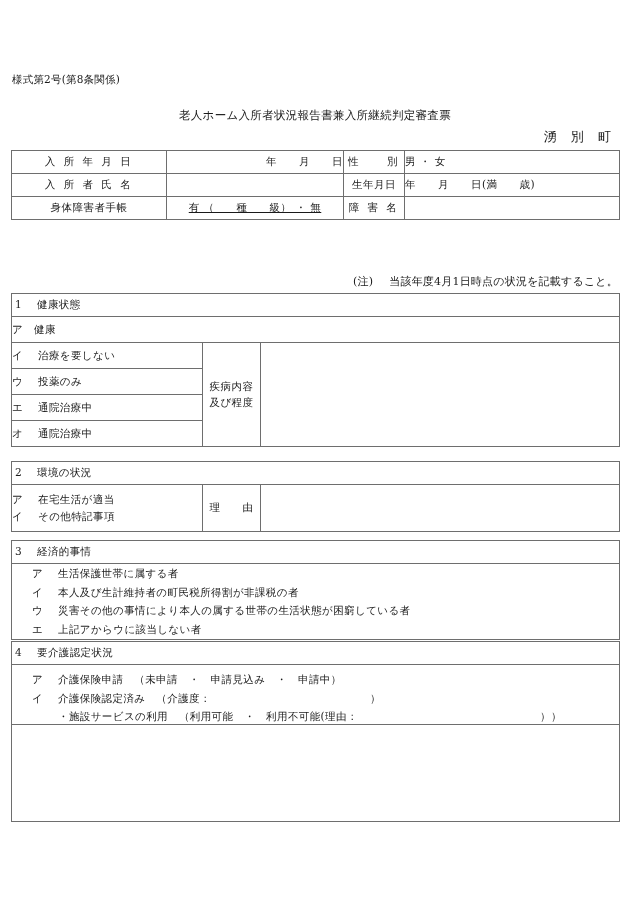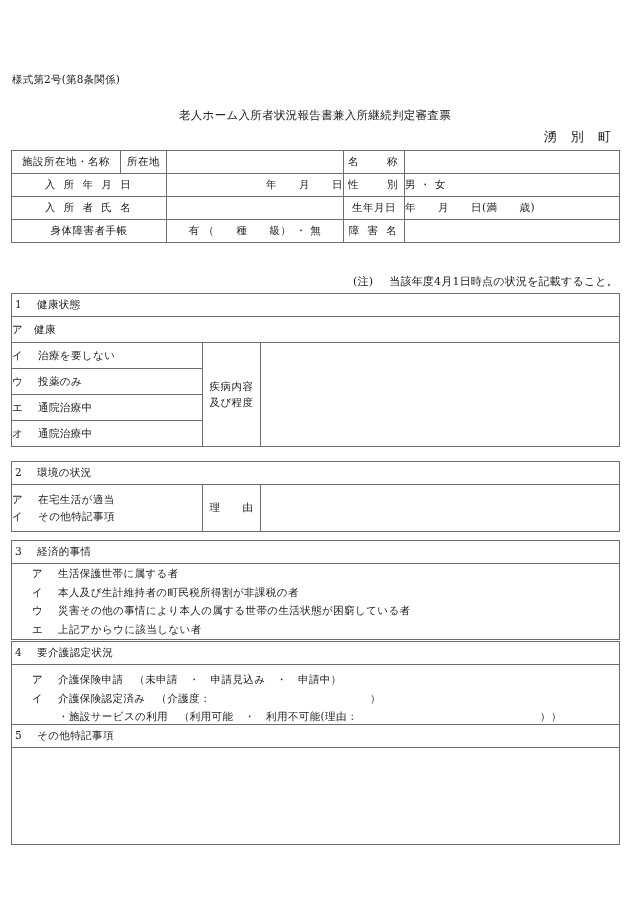--- a/index.html
+++ b/index.html
@@ -90,20 +90,21 @@
   .val-right {
     text-align: right;
     padding-right: 28px;
     letter-spacing: 0.5px;
     white-space: nowrap;
   }
   .val-center {
     text-align: center;
     letter-spacing: 0.5px;
     white-space: nowrap;
+    text-decoration: underline;
   }
   .val-dateline {
     text-align: left;
     padding-left: 52px;
     letter-spacing: 0.5px;
     white-space: nowrap;
   }
 
   
   table.sect {
@@ -154,27 +155,20 @@
   <table class="grid" id="info-table">
     <colgroup>
       <col style="width:109px">
       <col style="width:46px">
       <col style="width:177px">
       <col style="width:61px">
       <col style="width:215px">
     </colgroup>
     <tbody>
       <tr>
-        <td class="lbl lbl-tight cellpad">施設所在地・名称</td>
-        <td class="lbl lbl-tight cellpad">所在地</td>
-        <td class="cellpad"></td>
-        <td class="lbl cellpad">名　　称</td>
-        <td class="cellpad"></td>
-      </tr>
-      <tr>
         <td class="lbl cellpad" colspan="2">入 所 年 月 日</td>
         <td class="val-right">年　　月　　日</td>
         <td class="lbl cellpad">性　　別</td>
         <td class="val-dateline">男 ・ 女</td>
       </tr>
       <tr>
         <td class="lbl cellpad" colspan="2">入 所 者 氏 名</td>
         <td class="cellpad"></td>
         <td class="lbl lbl-tight cellpad">生年月日</td>
         <td class="val-dateline">年　　月　　日(満　　歳)</td>
@@ -318,23 +312,18 @@
       </tr>
     </tbody>
   </table>
 
   <table class="grid sect" id="sect5" style="top:722px;">
     <colgroup>
         <col style="width:608px">
       </colgroup>
     <tbody>
       <tr>
-        <td class="sect-head cellpad">
-          <span class="num">5</span><span>その他特記事項</span>
-        </td>
-      </tr>
-      <tr>
         <td class="free-box cellpad"></td>
       </tr>
     </tbody>
   </table>
 
 </div>
 
 </body></html>

